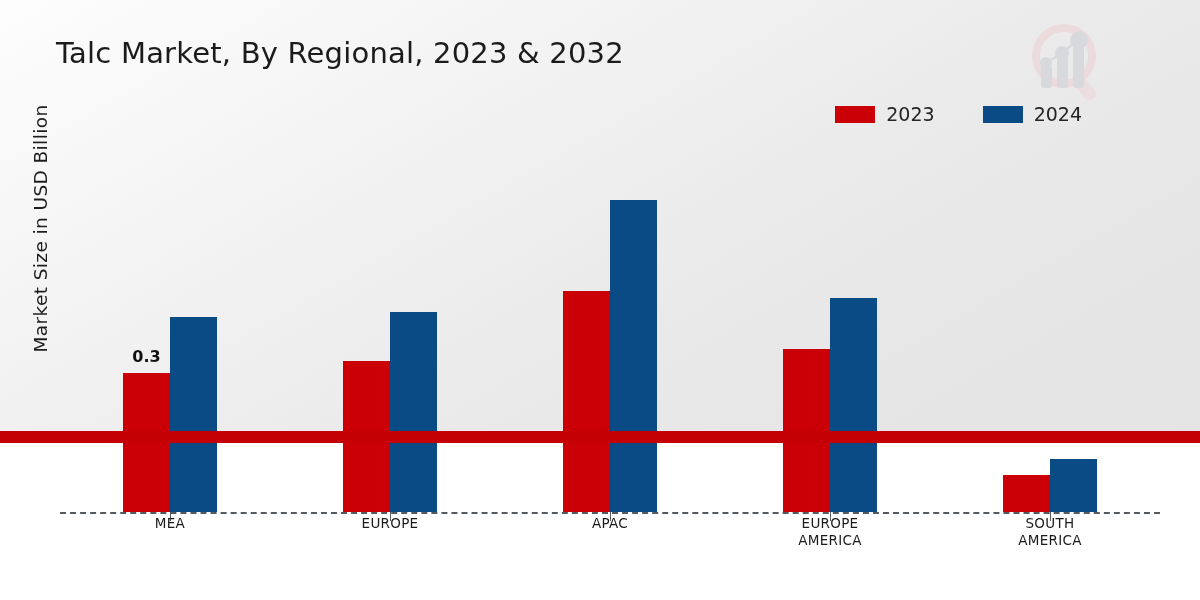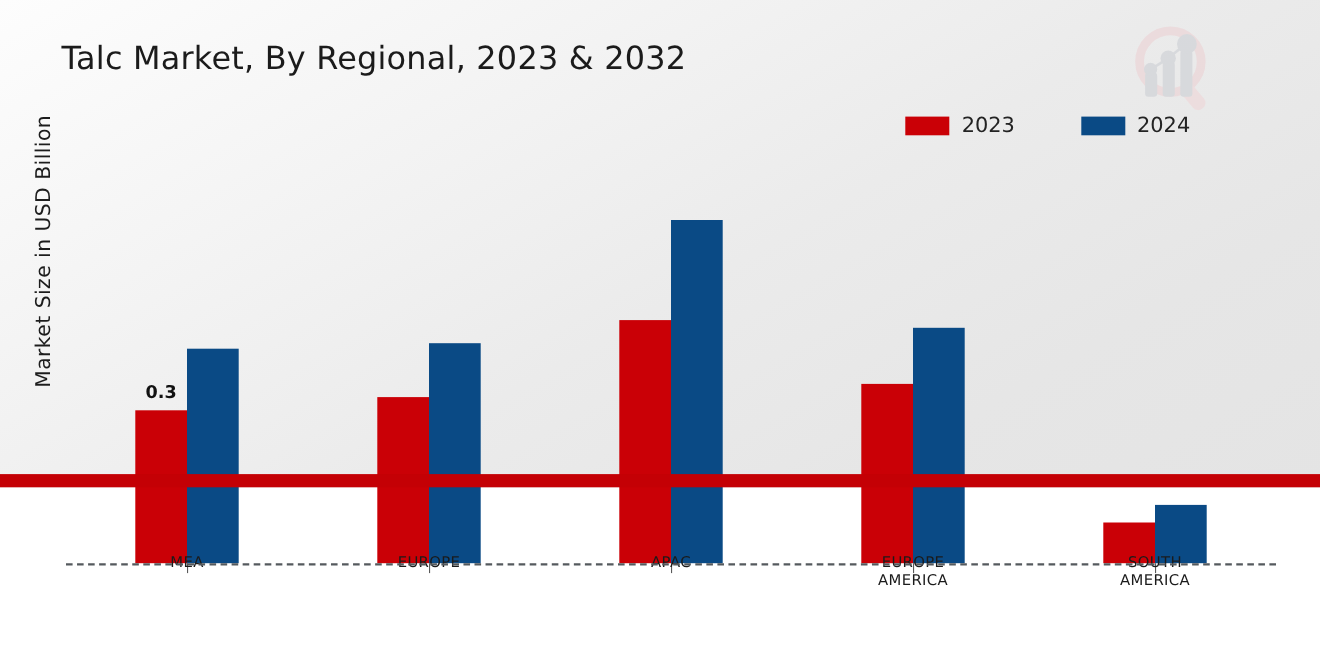--- a/index.html
+++ b/index.html
@@ -39,21 +39,21 @@
     letter-spacing: 0.2px;
     white-space: nowrap;
   }
   
   .legend {
     position: absolute;
     right: 118px;
     top: 103px;
     display: flex;
     align-items: flex-start;
-    gap: 60px;
+    gap: 48px;
   }
   .legend-item {
     display: flex;
     align-items: center;
     gap: 11px;
   }
   .legend-swatch {
     width: 40px;
     height: 17px;
     display: block;
@@ -130,21 +130,21 @@
   .tick {
     position: absolute;
     bottom: -9px;
     left: 50%;
     width: 1px;
     height: 9px;
     background: #5a5a5a;
   }
   .cat-label {
     position: absolute;
-    top: 363px;
+    top: 375px;
     left: 0;
     width: 100%;
     text-align: center;
     font-size: 13.5px;
     color: #1b1b1b;
     line-height: 17px;
     letter-spacing: 0.3px;
   }
   .cat-label span { display: block; }
   

